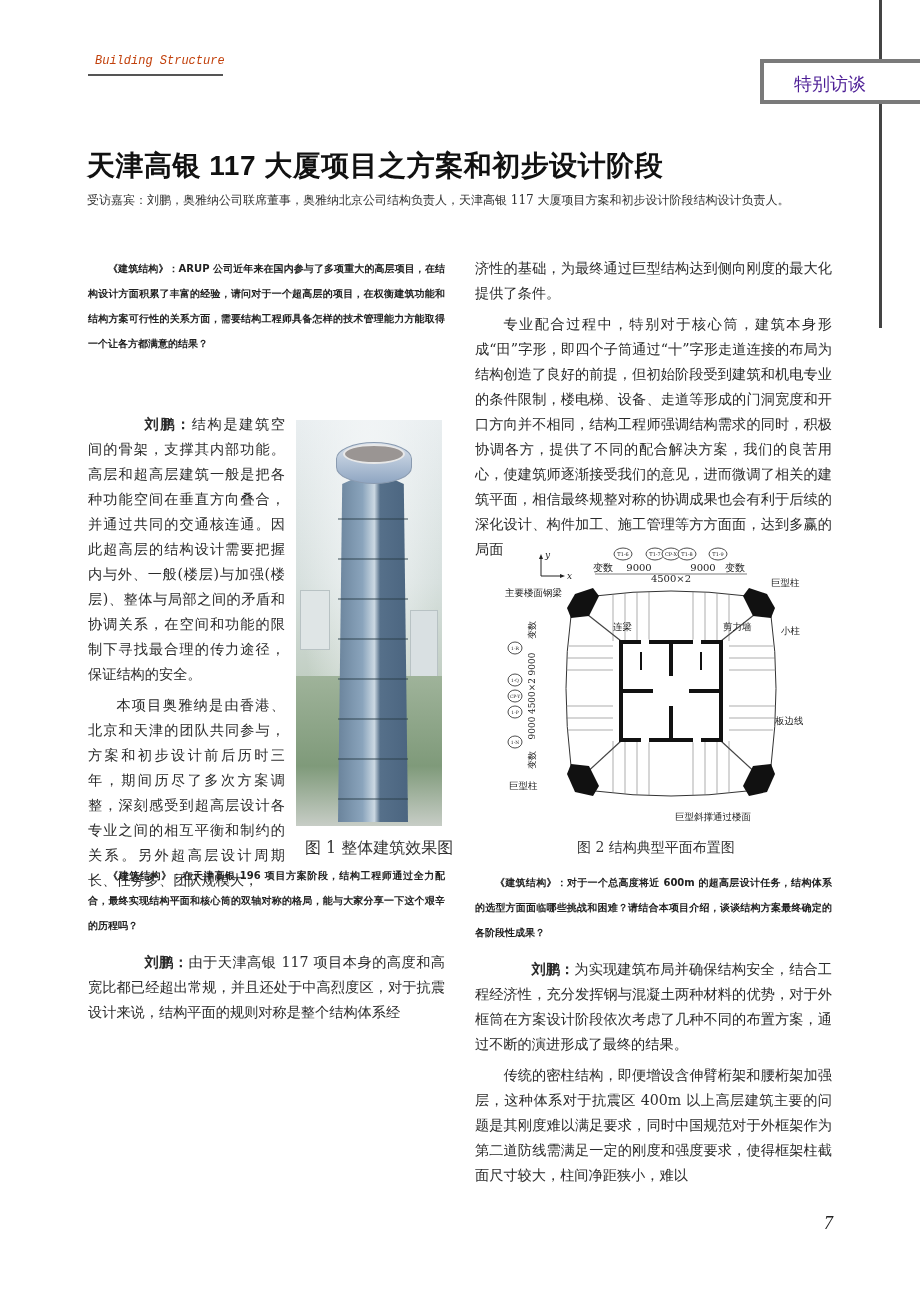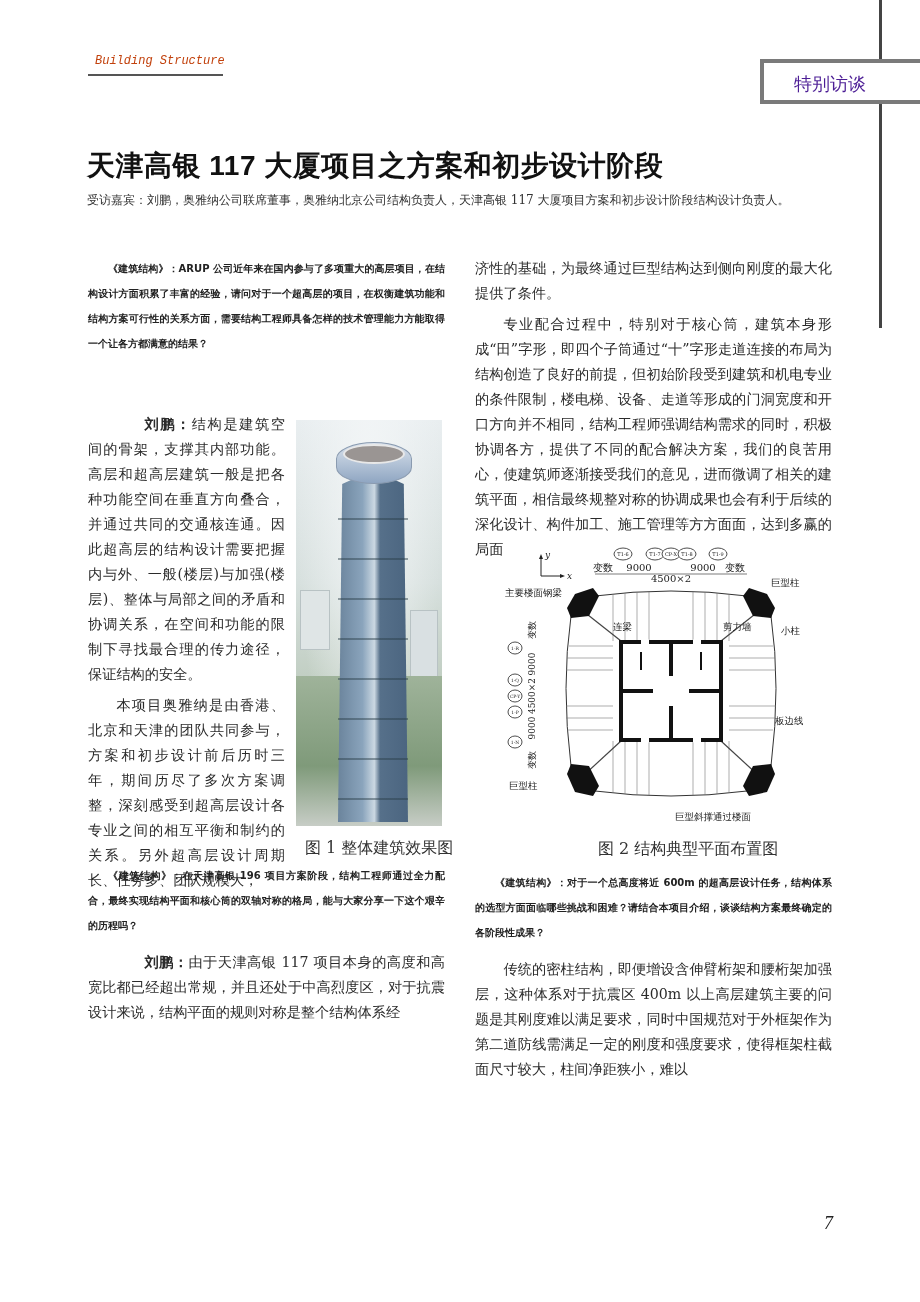--- a/index.html
+++ b/index.html
@@ -34,21 +34,21 @@
   .fig1 .side-bldg-l { position:absolute; left:4px; top:170px; width:30px; height:60px; background:#dfe5e6; border:1px solid #b8c2c4; }
   .fig1 .side-bldg-r { position:absolute; right:4px; top:190px; width:28px; height:70px; background:#d9e0e2; border:1px solid #b8c2c4; }
   .fig1 .ground { position:absolute; left:0; bottom:0; width:100%; height:150px; background:linear-gradient(180deg,#9fb39a 0%,#7f9a7a 60%,#c7cdc6 100%); }
   .fig1 .tower { position:absolute; left:42px; top:50px; width:70px; height:352px; background:linear-gradient(90deg,#6b849c 0%,#8aa4bc 35%,#cbd8e2 52%,#56708a 60%,#4b6580 100%); clip-path:polygon(6% 4%,50% 0,94% 4%,100% 100%,0 100%); }
   .fig1 .tower-lines { position:absolute; left:42px; top:60px; width:70px; height:340px; background:repeating-linear-gradient(180deg, rgba(40,60,70,0) 0 38px, rgba(40,60,70,0.45) 38px 40px); }
   .fig1 .crown { position:absolute; left:40px; top:22px; width:76px; height:42px; border-radius:50%/40%; background:linear-gradient(180deg,#d9e2ec,#8fa6c2); border:1px solid #8a9bb0; }
   .fig1 .crown-top { position:absolute; left:47px; top:24px; width:62px; height:20px; border-radius:50%; background:#9a9593; border:2px solid #e8e8e8; }
   .fig1-cap { position:absolute; left:305px; top:838px; font-size:16px; color:#333; }
 
   .fig2 { position:absolute; left:503px; top:546px; width:300px; height:280px; background:#fff; }
-  .fig2-cap { position:absolute; left:598px; top:839px; font-size:16px; color:#333; }
+  .fig2-cap { position:absolute; left:577px; top:839px; font-size:14px; color:#333; }
 
   .page-num { position:absolute; left:824px; top:1213px; font-family:"Liberation Serif",serif; font-style:italic; font-size:18px; color:#222; }
 </style>
 </head>
 <body>
 
 <div class="journal-name">Building Structure</div>
 <div class="journal-rule"></div>
 
 <div class="vline-top"></div>
@@ -222,16 +222,17 @@
       <text x="272" y="178">板边线</text>
       <text x="6" y="243">巨型柱</text>
       <text x="172" y="274">巨型斜撑通过楼面</text>
     </g>
   </svg>
 </div>
 <div class="fig2-cap">图 2  结构典型平面布置图</div>
 
 <div class="col" id="col-right-bottom">
   <p class="q">《建筑结构》：对于一个总高度将近 600m 的超高层设计任务，结构体系的选型方面面临哪些挑战和困难？请结合本项目介绍，谈谈结构方案最终确定的各阶段性成果？</p>
+  <p><span class="spk">刘鹏：</span><span>为实现建筑布局并确保结构安全，结合工程经济性，充分发挥钢与混凝土两种材料的优势，对于外框筒在方案设计阶段依次考虑了几种不同的布置方案，通过不断的演进形成了最终的结果。</span></p>
   <p>传统的密柱结构，即便增设含伸臂桁架和腰桁架加强层，这种体系对于抗震区 400m 以上高层建筑主要的问题是其刚度难以满足要求，同时中国规范对于外框架作为第二道防线需满足一定的刚度和强度要求，使得框架柱截面尺寸较大，柱间净距狭小，难以</p>
 </div>
 
 <div class="page-num">7</div>
 
 </body></html>

